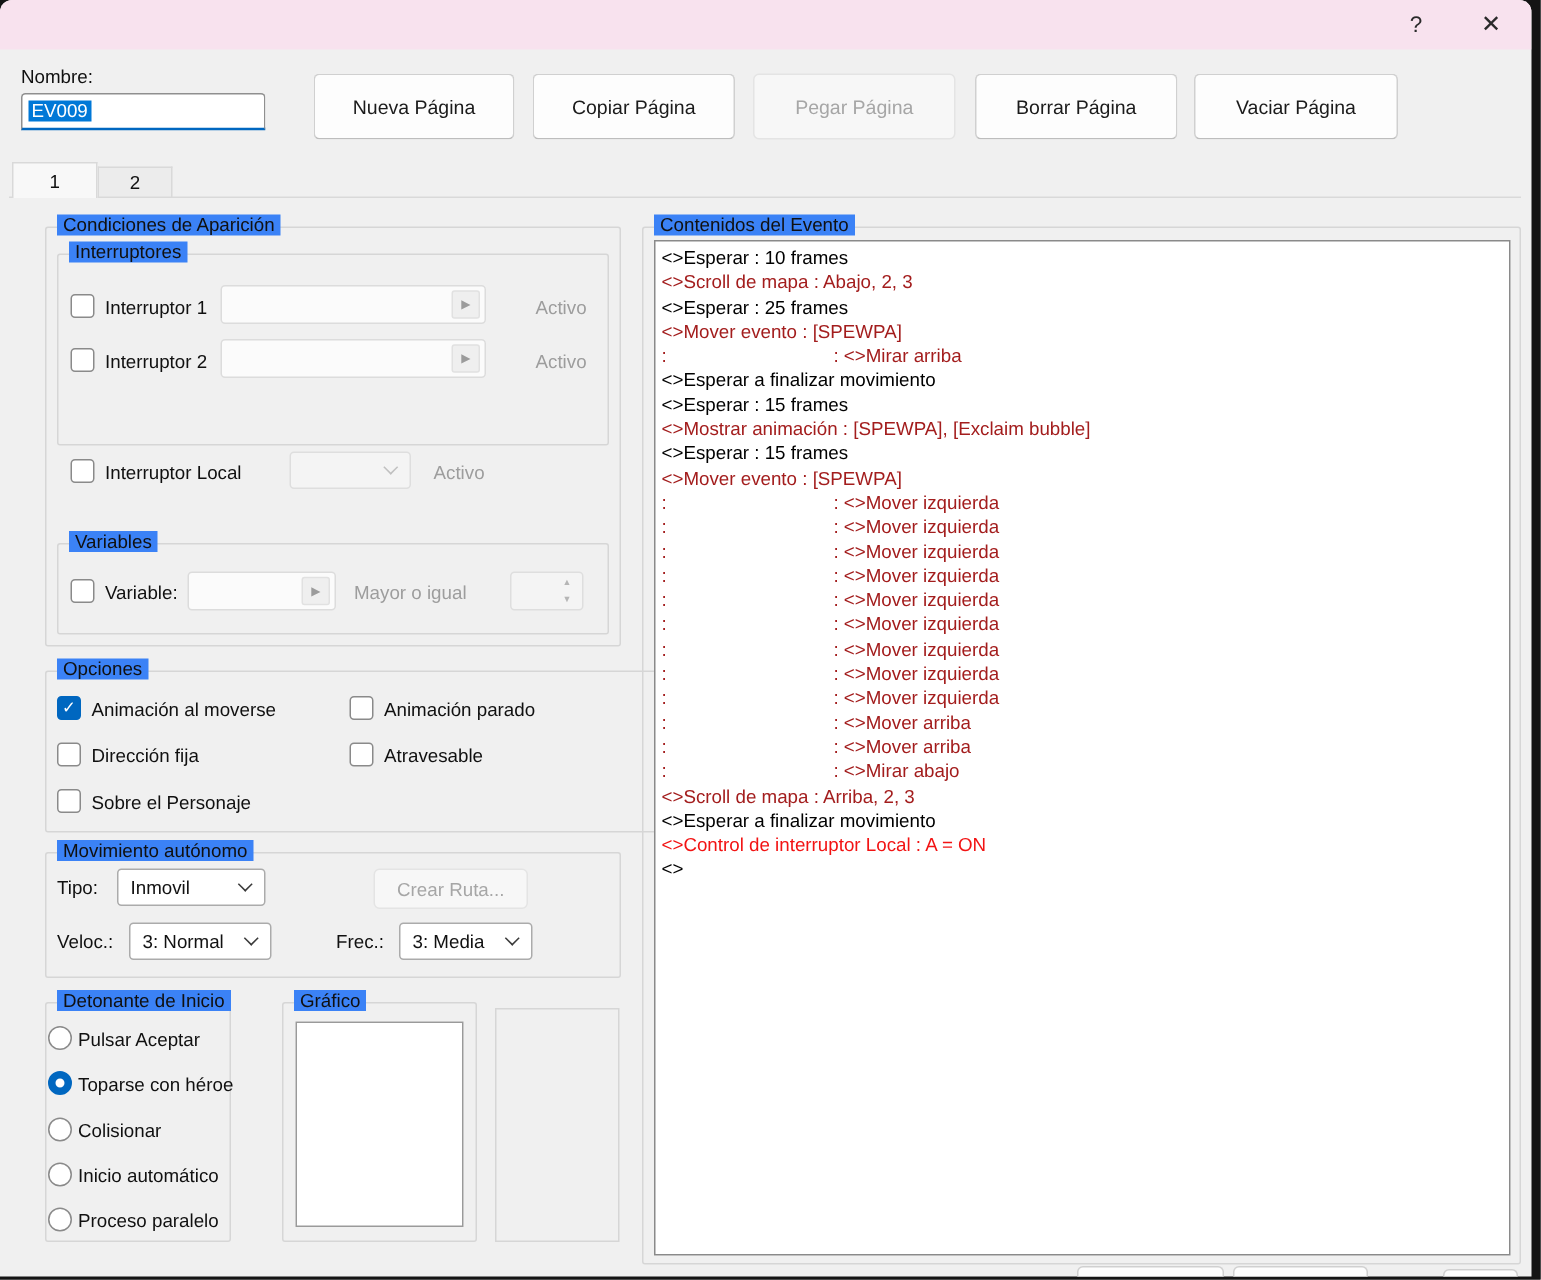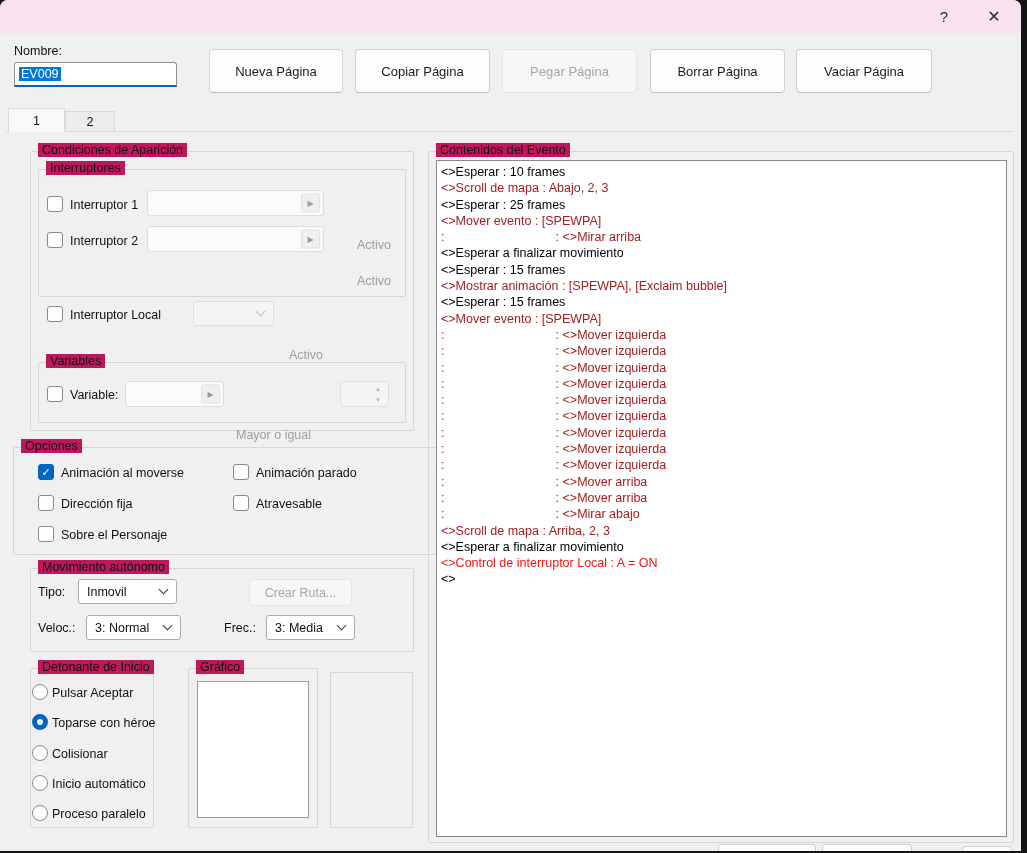--- a/index.html
+++ b/index.html
@@ -10,41 +10,41 @@
   .titlebar { position:absolute; left:0; top:0; width:100%; height:33px;
               background:var(--titlebar,#f8e2ee); }
   .titlebar .title { position:absolute; left:12px; top:0; line-height:33px;
                      font-size:13.5px; color:#1a1a1a; }
   .tb-btn { position:absolute; top:0; line-height:33px; font-size:15px; color:#2a2a2a;
             text-align:center; width:30px; cursor:default; }
   .tb-btn.help { right:62px; }
   .tb-btn.close { right:12px; font-size:16px; }
 
   .lbl { position:absolute; font-size:12.5px; color:#101010; white-space:nowrap; }
-  .lbl.gray { color:#9d9d9d;margin-top:40px; }
+  .lbl.gray { color:#9d9d9d; }
 
   .name-input { position:absolute; left:14px; top:62px; width:163px; height:25px;
                 background:#fff; border:1px solid #8f8f8f; border-bottom:2px solid var(--accent,#0067c0);
                 border-radius:3px 3px 0 0; padding-left:4px; font-size:12.5px; line-height:22px; }
   .name-input .sel { background:var(--selection,#0078d7); color:#fff; padding:0 2px; }
 
   .pbtn { position:absolute; top:49px; height:44px; background:#fdfdfd;
           border:1px solid #d0d0d0; border-bottom-color:#bdbdbd; border-radius:4px;
           font-size:13px; color:#1b1b1b; display:flex; align-items:center; justify-content:center;
           cursor:default; }
   .pbtn.disabled { color:#a6a6a6; background:#f7f7f7; border-color:#e4e4e4; }
 
   .tab { position:absolute; border:1px solid #d9d9d9; border-bottom:none;
          display:flex; align-items:center; justify-content:center; font-size:12.5px; color:#111; }
   .tab.active { left:8px; top:108px; width:57px; height:24px; background:#f8f8f8; z-index:2; }
   .tab.inactive { left:65px; top:111px; width:50px; height:21px; background:#ececec; }
   .tabline { position:absolute; left:6px; right:7px; top:131px; border-top:1px solid #d9d9d9; }
 
   .group { position:absolute; border:1px solid #d6d6d6; border-radius:2px; }
-  .glabel { position:absolute; top:-9px; left:7px; background:#be185d; padding:0 4px;
+  .glabel { position:absolute; top:-9px; left:7px; background:#3b82f6; padding:0 4px;
             font-size:12.5px; color:#101010; white-space:nowrap; }
 
   .cb { position:absolute; width:16px; height:16px; background:#fff; border:1px solid #8a8a8a;
         border-radius:3px; display:flex; align-items:center; justify-content:center; cursor:default; }
   .cb.checked { background:var(--accent,#0067c0); border-color:var(--accent,#0067c0); }
   .cb.checked::after { content:"✓"; color:#fff; font-size:11px; line-height:1; }
 
   .rb { position:absolute; width:16px; height:16px; background:#fff; border:1px solid #8a8a8a;
         border-radius:50%; cursor:default; }
   .rb.selected { border:5px solid var(--accent,#0067c0); }
@@ -140,21 +140,21 @@
   <span class="lbl" style="left:70px;top:388px;">Variable:</span>
   <div class="field" style="left:125px;top:381px;width:99px;height:26px;">
     <span class="play">▶</span>
   </div>
   <span class="lbl gray" style="left:236px;top:388px;">Mayor o igual</span>
   <div class="spin" style="left:340px;top:381px;width:49px;height:26px;">
     <span class="up">▲</span>
     <span class="dn">▼</span>
   </div>
 
-  <div class="group" style="left:13px;top:447px;width:464px;height:108px;">
+  <div class="group" style="left:30px;top:447px;width:464px;height:108px;">
     <span class="glabel">Opciones</span>
   </div>
   <div class="cb checked" style="left:38px;top:464px;"></div>
   <span class="lbl" style="left:61px;top:466px;">Animación al moverse</span>
   <div class="cb" style="left:233px;top:464px;"></div>
   <span class="lbl" style="left:256px;top:466px;">Animación parado</span>
   <div class="cb" style="left:38px;top:495px;"></div>
   <span class="lbl" style="left:61px;top:497px;">Dirección fija</span>
   <div class="cb" style="left:233px;top:495px;"></div>
   <span class="lbl" style="left:256px;top:497px;">Atravesable</span>

